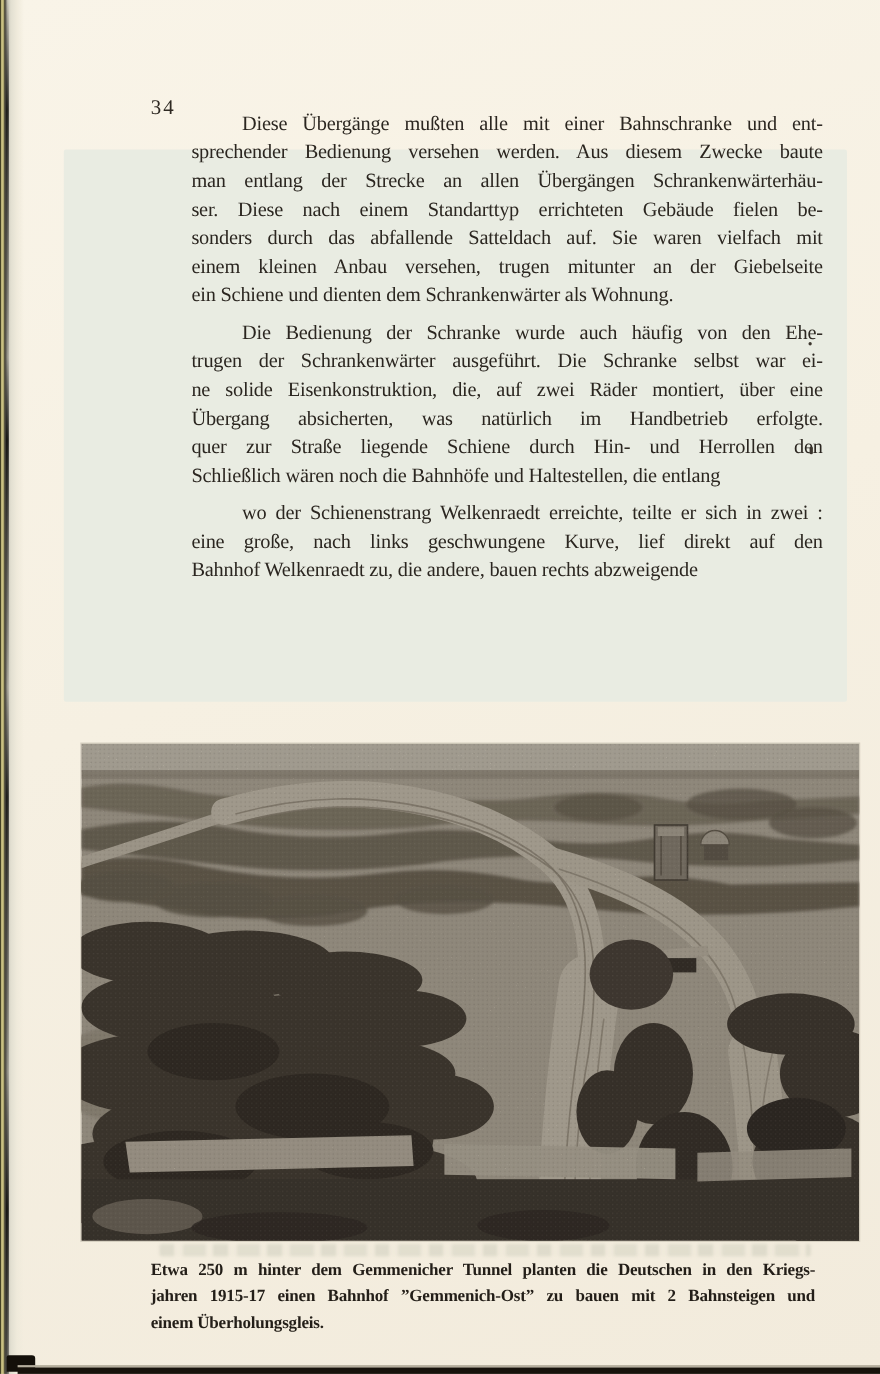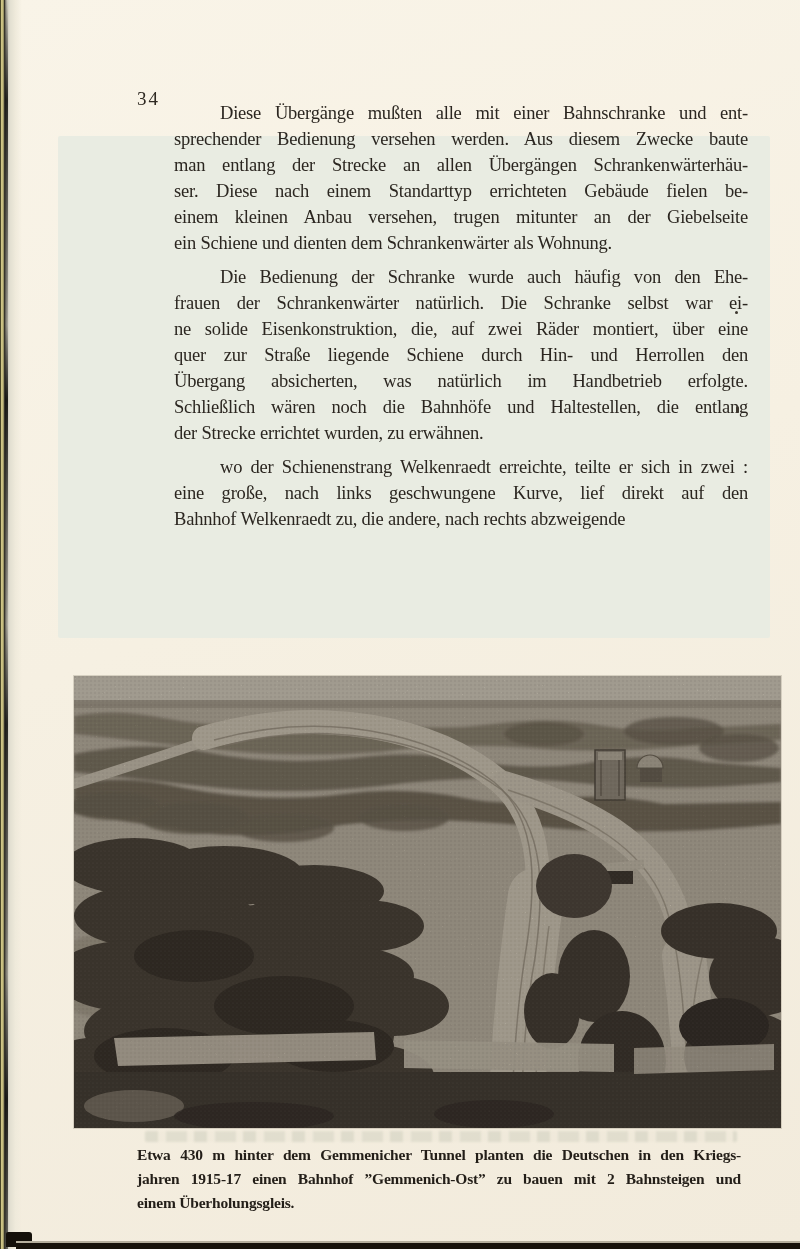--- a/index.html
+++ b/index.html
@@ -86,36 +86,36 @@
   <div class="scan-shading"></div>
 
   <div class="page-number">34</div>
 
   <div class="text-block">
     <div class="para">
       <span class="line">Diese Übergänge mußten alle mit einer Bahnschranke und ent-</span>
       <span class="line">sprechender Bedienung versehen werden. Aus diesem Zwecke baute</span>
       <span class="line">man entlang der Strecke an allen Übergängen Schrankenwärterhäu-</span>
       <span class="line">ser. Diese nach einem Standarttyp errichteten Gebäude fielen be-</span>
+      <span class="line">sonders durch das abfallende Satteldach auf. Sie waren vielfach mit</span>
       <span class="line">einem kleinen Anbau versehen, trugen mitunter an der Giebelseite</span>
       <span class="line">ein Schiene und dienten dem Schrankenwärter als Wohnung.</span>
     </div>
     <div class="para">
       <span class="line">Die Bedienung der Schranke wurde auch häufig von den Ehe-</span>
-      <span class="line">frauen der Schrankenwärter natürlich. Die Schranke selbst war ei-</span>
+      <span class="line">trugen der Schrankenwärter ausgeführt. Die Schranke selbst war ei-</span>
       <span class="line">ne solide Eisenkonstruktion, die, auf zwei Räder montiert, über eine</span>
+      <span class="line">Übergang absicherten, was natürlich im Handbetrieb erfolgte.</span>
       <span class="line">quer zur Straße liegende Schiene durch Hin- und Herrollen den</span>
-      <span class="line">Übergang absicherten, was natürlich im Handbetrieb erfolgte.</span>
       <span class="line">Schließlich wären noch die Bahnhöfe und Haltestellen, die entlang</span>
-      <span class="line">der Strecke errichtet wurden, zu erwähnen.</span>
     </div>
     <div class="para">
       <span class="line">wo der Schienenstrang Welkenraedt erreichte, teilte er sich in zwei :</span>
       <span class="line">eine große, nach links geschwungene Kurve, lief direkt auf den</span>
-      <span class="line">Bahnhof Welkenraedt zu, die andere, nach rechts abzweigende</span>
+      <span class="line">Bahnhof Welkenraedt zu, die andere, bauen rechts abzweigende</span>
     </div>
   </div>
 
   <figure class="photo">
     <svg viewBox="0 0 707 452" preserveAspectRatio="none" role="img">
       <defs>
         <filter id="grain" x="0" y="0" width="100%" height="100%">
           <feTurbulence type="fractalNoise" baseFrequency="0.85" numOctaves="2" seed="7" stitchTiles="stitch" result="n"></feTurbulence>
           <feColorMatrix in="n" type="matrix" values="0 0 0 0 0  0 0 0 0 0  0 0 0 0 0  0.9 0.9 0.9 0 0"></feColorMatrix>
         </filter>
@@ -223,21 +223,21 @@
       </g>
 
       <rect x="0" y="0" width="707" height="452" fill="url(#dots)" opacity="0.5"></rect>
       <rect x="0" y="0" width="707" height="452" filter="url(#grain)" opacity="0.22"></rect>
     </svg>
   </figure>
 
   <div class="ghost-line"></div>
 
   <div class="caption">
-    <span class="line">Etwa 430 m hinter dem Gemmenicher Tunnel planten die Deutschen in den Kriegs-</span>
+    <span class="line">Etwa 250 m hinter dem Gemmenicher Tunnel planten die Deutschen in den Kriegs-</span>
     <span class="line">jahren 1915-17 einen Bahnhof ”Gemmenich-Ost” zu bauen mit 2 Bahnsteigen und</span>
     <span class="line">einem Überholungsgleis.</span>
   </div>
 
   <div class="speck-a"></div>
   <div class="speck-b"></div>
 
   <div class="spine"></div>
   <div class="corner-nub"></div>
   <div class="bottom-edge"></div>

